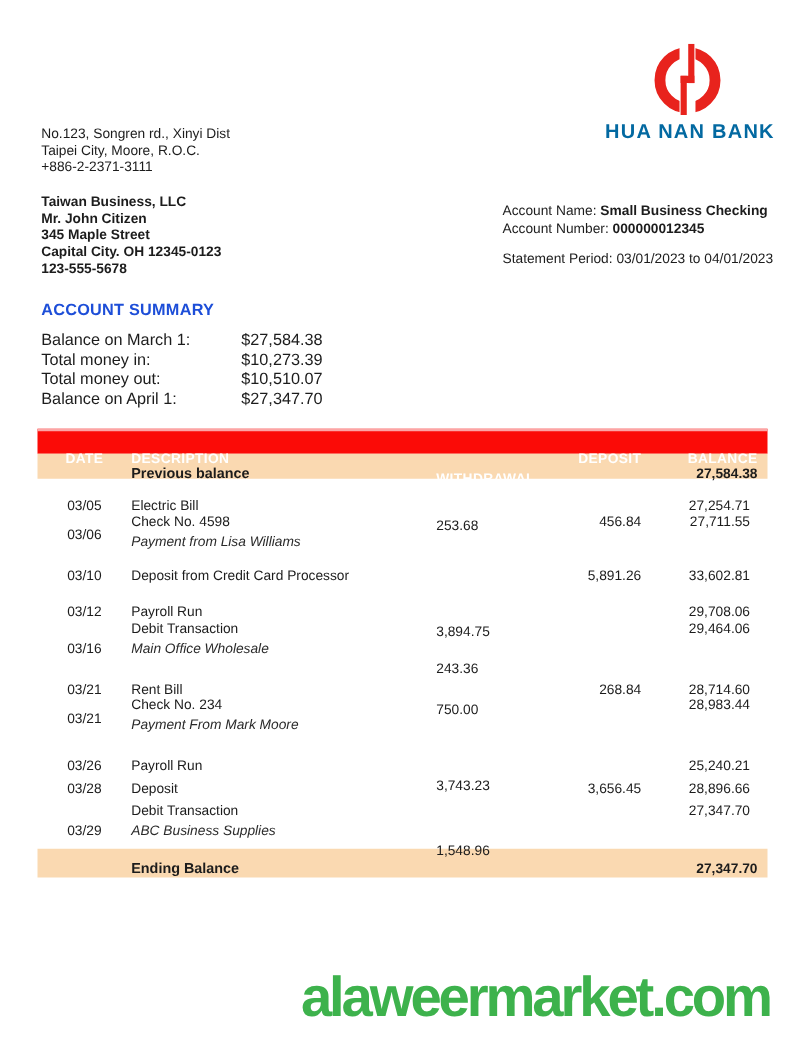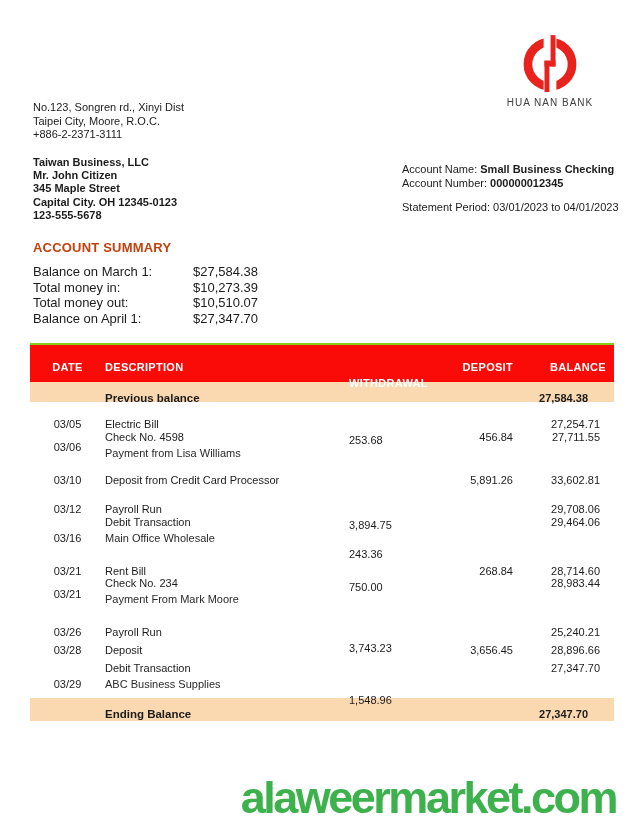--- a/index.html
+++ b/index.html
@@ -3,50 +3,50 @@
 <meta charset="utf-8">
 <style>
   html,body{margin:0;padding:0;background:#fff;}
   .page{position:relative;width:644px;height:835px;background:#fff;overflow:hidden;
         font-family:"Liberation Sans",sans-serif;color:#1c1c1c;}
 
   
   .bank-address{position:absolute;left:33px;top:101px;font-size:11px;line-height:13.5px;}
   .logo{position:absolute;left:484px;top:30px;width:132px;text-align:center;}
   .logo svg{width:58px;height:66px;display:block;margin:0 auto;}
-  .logo-text{color:#404040;font-weight:normal;font-size:10px;letter-spacing:1px;margin-top:1px;white-space:nowrap;}
+  .logo-text{color:#0369a1;font-weight:bold;font-size:16px;letter-spacing:1px;margin-top:1px;white-space:nowrap;}
 
   
   .customer{position:absolute;left:33px;top:156px;font-size:11px;font-weight:bold;line-height:13.2px;}
   .account-info{position:absolute;left:402px;top:162px;font-size:11px;line-height:14px;}
   .account-info .period{margin-top:10px;}
 
   
-  .summary-title{position:absolute;left:33px;top:240px;color:#c2410c;font-size:13px;font-weight:bold;letter-spacing:0.2px;}
+  .summary-title{position:absolute;left:33px;top:240px;color:#1d4ed8;font-size:13px;font-weight:bold;letter-spacing:0.2px;}
   .summary{position:absolute;left:33px;top:264px;font-size:13px;}
   .srow{display:flex;height:15.5px;align-items:center;}
   .slabel{width:160px;}
 
   
   .txn{position:absolute;left:30px;top:343px;width:584px;font-size:11px;}
   .grid{display:grid;grid-template-columns:75px 244px 81px 83px 1fr;box-sizing:border-box;}
   .c-date{text-align:center;}
   .c-wd{text-align:left;margin-top:32px;}
   .c-dep{text-align:right;}
   .c-bal{text-align:right;}
-  .thead{background:#fb0b07;color:#fff;font-weight:bold;height:39px;align-items:center;
-         padding-right:8px;border-top:2px solid #84cc16;letter-spacing:0.3px;}
-  .band{background:#fad9b1;height:20px;align-items:center;font-weight:bold;padding-right:26px;}
+  .thead{background:#fb0b07;color:#fff;font-weight:bold;height:20px;align-items:center;
+         padding-right:8px;border-top:2px solid #fca5a5;letter-spacing:0.3px;}
+  .band{background:#fad9b1;height:20px;align-items:center;font-weight:bold;padding-right:8px;}
   .band .desc-main{font-size:11.5px;}
   .band.ending{height:23px;margin-top:3px;}
   .trow{padding-right:14px;}
   .trow.single{height:23.5px;align-items:center;}
   .trow.double{height:38px;padding-top:5px;align-items:start;}
   .trow.double .c-date{align-self:center;}
-  .desc-note{color:#2a2a2a;margin-top:4px;}
+  .desc-note{font-style:italic;color:#2a2a2a;margin-top:4px;}
 
   
   .watermark{position:absolute;right:28px;top:774px;font-size:45px;font-weight:bold;
              letter-spacing:-2.5px;color:#3db24c;line-height:48px;white-space:nowrap;}
 </style>
 </head>
 <body>
 
 <div class="page">
 

